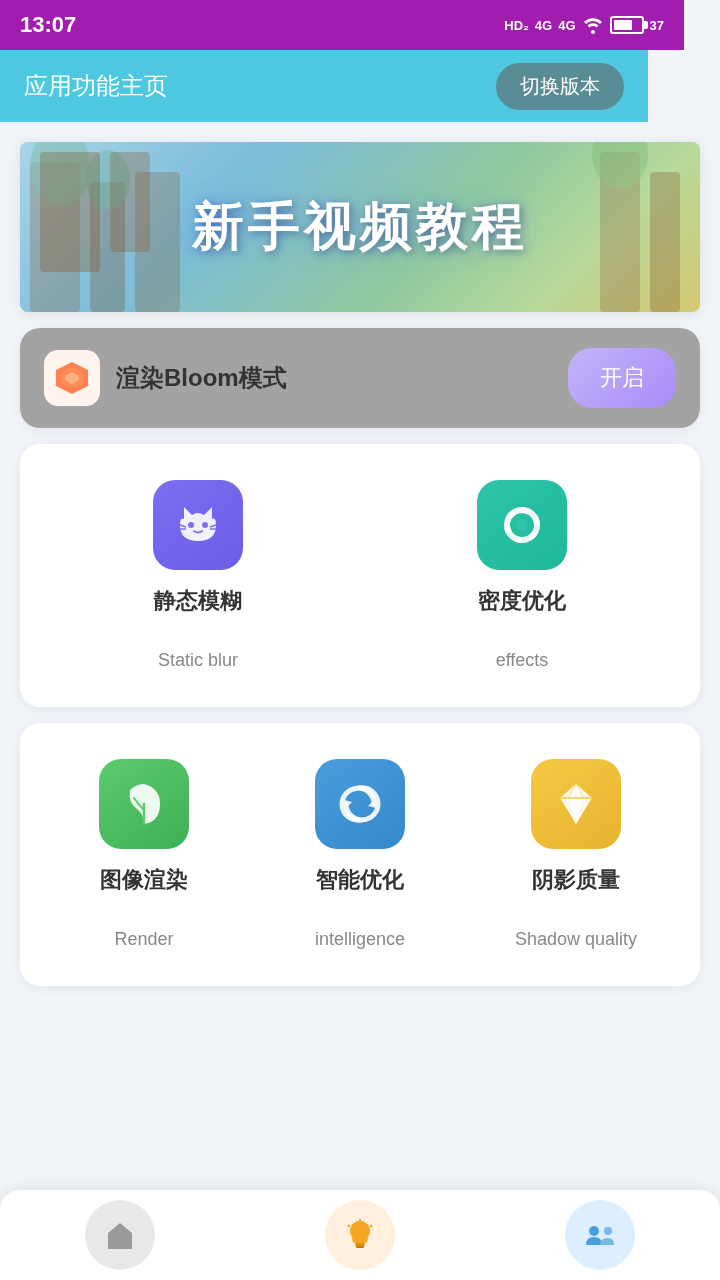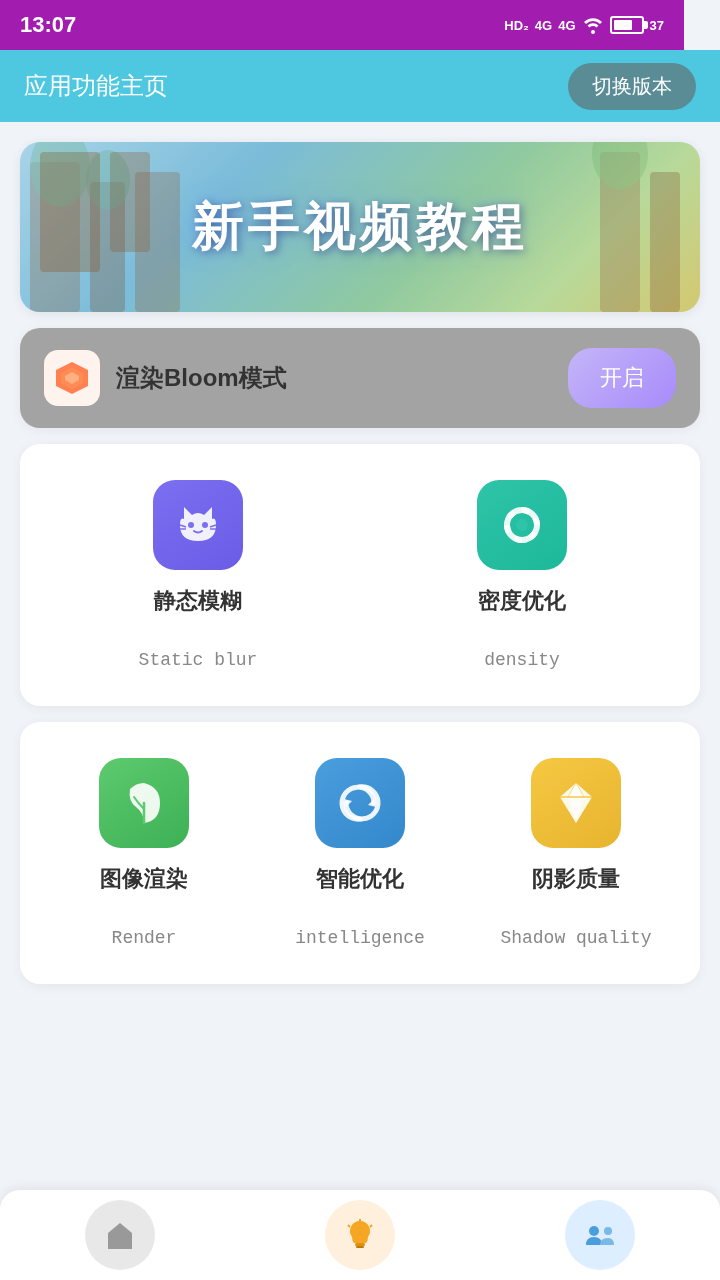--- a/index.html
+++ b/index.html
@@ -62,21 +62,21 @@
     }
     .battery-fill {
       width: 70%;
       height: 100%;
       background: white;
       border-radius: 1px;
     }
 
     
     .header {
-      width: 720px;
+      width: 648px;
       height: 72px;
       background: #4dc8e0;
       display: flex;
       align-items: center;
       justify-content: space-between;
       padding: 0 24px;
     }
     .header-title {
       color: white;
       font-size: 24px;
@@ -96,21 +96,21 @@
     .main {
       padding: 20px 20px 100px;
       display: flex;
       flex-direction: column;
       gap: 16px;
     }
 
     
     .banner-card {
       width: 100%;
-      border-radius: 20px;
+      border-radius: 8px;
       overflow: hidden;
       background: #d4eaf5;
       height: 170px;
       position: relative;
       box-shadow: 0 2px 12px rgba(0,0,0,0.08);
     }
     .banner-bg {
       width: 100%;
       height: 100%;
       background: linear-gradient(135deg, #a8d4e8 0%, #7bbcd9 30%, #8fc9a0 60%, #b8d99a 80%, #d4c870 100%);
@@ -193,21 +193,20 @@
     
     .grid-card {
       background: white;
       border-radius: 20px;
       padding: 16px;
       box-shadow: 0 2px 12px rgba(0,0,0,0.06);
     }
     .grid-row {
       display: flex;
       gap: 0;
-      font-family: Liberation Mono, monospace;
     }
     .grid-item {
       flex: 1;
       display: flex;
       flex-direction: column;
       align-items: center;
       padding: 20px 10px;
       cursor: pointer;
       border-radius: 16px;
       transition: background 0.2s;
@@ -365,21 +364,21 @@
               <path d="M0,-18 A18,18 0 0,1 18,0 L12,0 A12,12 0 0,0 0,-12 Z" fill="white" opacity="0.9" transform="rotate(60)"></path>
               <path d="M0,-18 A18,18 0 0,1 18,0 L12,0 A12,12 0 0,0 0,-12 Z" fill="white" opacity="0.9" transform="rotate(120)"></path>
               <path d="M0,-18 A18,18 0 0,1 18,0 L12,0 A12,12 0 0,0 0,-12 Z" fill="white" opacity="0.9" transform="rotate(180)"></path>
               <path d="M0,-18 A18,18 0 0,1 18,0 L12,0 A12,12 0 0,0 0,-12 Z" fill="white" opacity="0.9" transform="rotate(240)"></path>
               <path d="M0,-18 A18,18 0 0,1 18,0 L12,0 A12,12 0 0,0 0,-12 Z" fill="white" opacity="0.9" transform="rotate(300)"></path>
               <circle cx="0" cy="0" r="6" fill="#2ec4a9"></circle>
             </g>
           </svg>
         </div>
         <span class="grid-name-cn">密度优化</span>
-        <span class="grid-name-en">density</span>
+        <span class="grid-name-en">effects</span>
       </div>
 
 
     </div>
   </div>
 
   <div class="grid-card">
     <div class="grid-row">
 
       <div class="grid-item">

